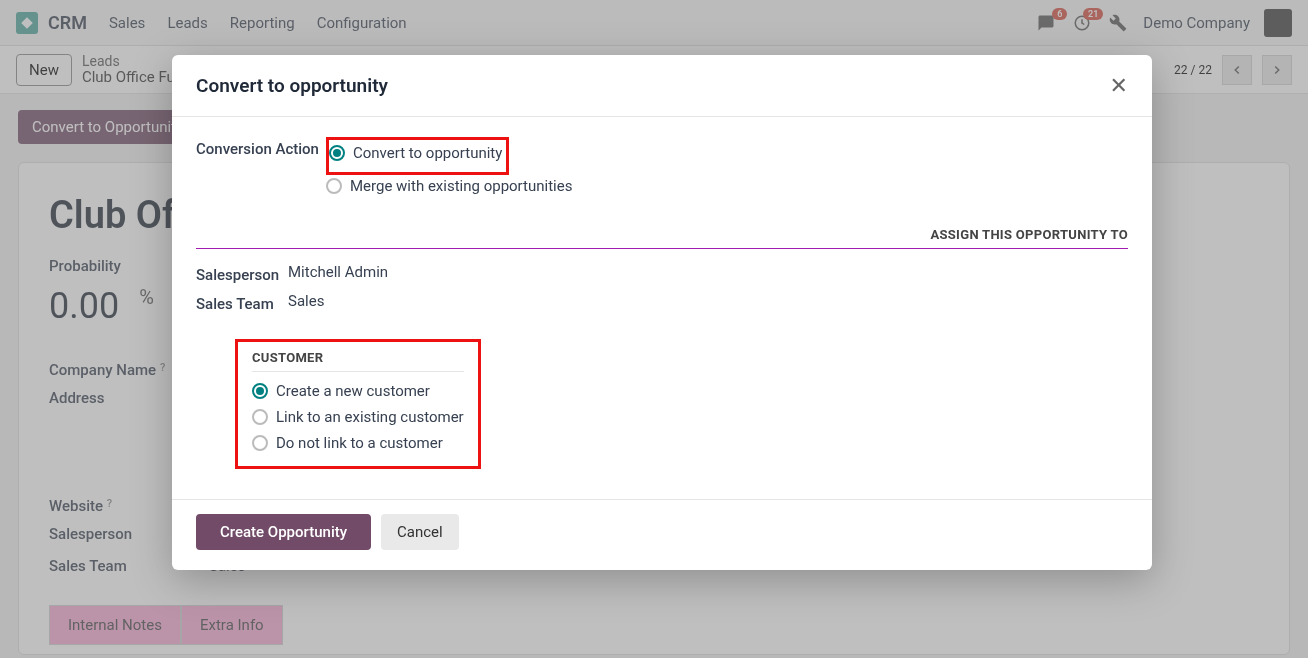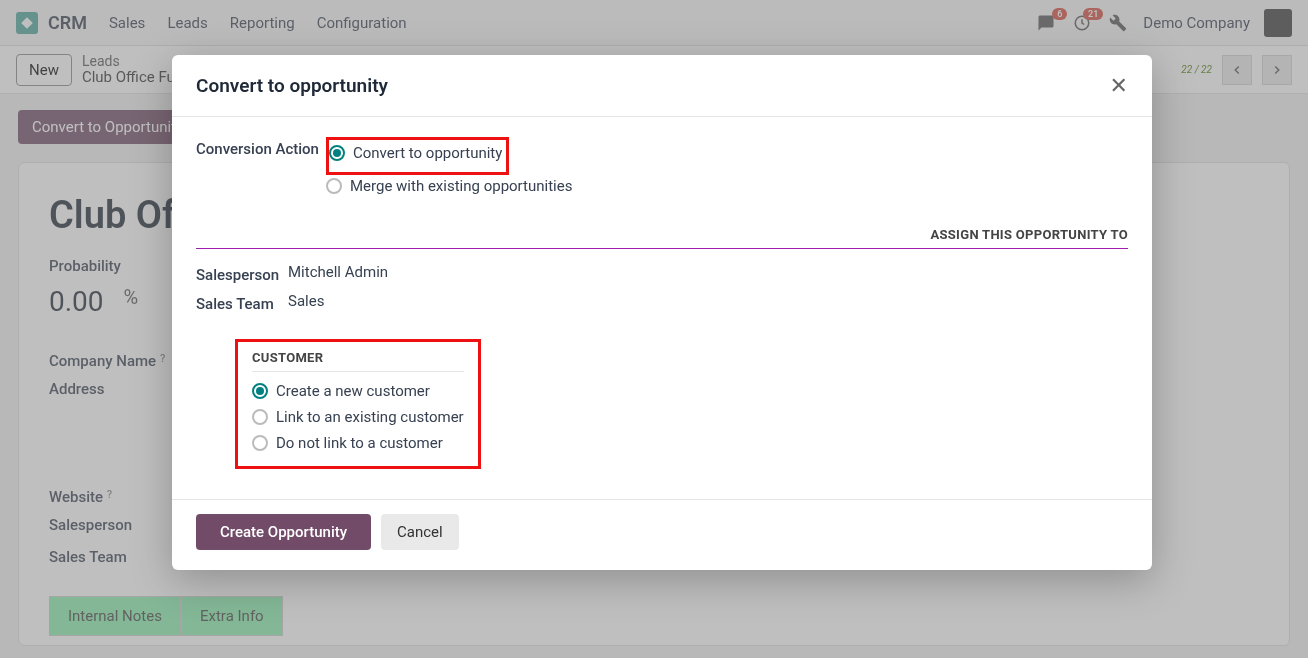--- a/index.html
+++ b/index.html
@@ -16,35 +16,35 @@
     .badge { position:absolute; top:-4px; right:-10px; background:#d44c3c; color:#fff; font-size:9px; padding:1px 5px; border-radius:8px; font-weight:600; }
     .nav-company { font-size:15px; color:#374151; cursor:pointer; }
     .nav-avatar { width:28px; height:28px; background:#3a3a3a; border-radius:3px; cursor:pointer; }
 
     .subbar { display:flex; align-items:center; height:48px; padding:6px 16px; background:#fff; border-bottom:1px solid #e1e1e1; z-index:1; position:relative; }
     .new-btn { border:1px solid #888; background:#fff; padding:6px 12px; border-radius:4px; font-size:15px; cursor:pointer; margin-right:10px; }
     .crumb { display:flex; flex-direction:column; line-height:1.15; }
     .crumb-top { font-size:14px; color:#555; }
     .crumb-bottom { font-size:15px; color:#333; }
     .subbar-right { margin-left:auto; display:flex; align-items:center; gap:10px; }
-    .counter { font-size:10px; color:#4d7c0f;font-style:italic; }
+    .counter { font-size:12px; color:#000000; }
     .chev-btn { width:30px; height:30px; display:flex; align-items:center; justify-content:center; background:#e8e8e8; border:1px solid #d0d0d0; cursor:pointer; color:#555; }
 
     .main { padding:16px 18px; position:relative; z-index:1; }
     .convert-btn-bg { background:#714b67; color:#fff; padding:8px 14px; border-radius:4px; font-size:15px; display:inline-block; }
     .card { background:#fff; border:1px solid #ddd; border-radius:6px; margin-top:18px; padding:30px 30px 10px; }
     .card h1 { font-size:38px; font-weight:600; color:#1f2937; margin-bottom:20px; }
     .field-row { display:flex; margin:10px 0; font-size:15px; color:#374151; }
     .field-label { font-weight:500; width:160px; }
     .field-sup { color:#888; font-size:11px; position:relative; top:-4px; }
-    .big-val { font-size:28px; color:#1f2937; }
+    .big-val { font-size:36px; color:#1f2937; }
     .pct { font-size:20px; margin-left:20px; color:#555; }
     .salesperson-avatar { width:22px; height:22px; background:#3a3a3a; border-radius:3px; margin-right:6px; display:inline-block; vertical-align:middle; }
     .tabs { margin-top:30px; display:flex; }
-    .tab { border:1px solid #ccc; padding:10px 18px; font-size:15px; color:#444; cursor:pointer; background:#86efac; margin-bottom:-1px; }
+    .tab { border:1px solid #ccc; padding:10px 18px; font-size:15px; color:#444; cursor:pointer; background:#f9a8d4; margin-bottom:-1px; }
 
     .modal { position:absolute; left:172px; top:55px; width:980px; background:#fff; border-radius:6px; box-shadow:0 10px 40px rgba(0,0,0,0.25); z-index:10; padding:0; }
     .modal-head { display:flex; align-items:center; padding:18px 24px; border-bottom:1px solid #e5e5e5; }
     .modal-title { font-size:19px; font-weight:600; color:#1f2937; }
     .modal-close { margin-left:auto; cursor:pointer; font-size:22px; color:#666; font-weight:300; }
     .modal-body { padding:20px 24px 10px; }
     .form-row { display:flex; margin-bottom:8px; align-items:flex-start; }
     .form-label { width:130px; font-size:15px; font-weight:500; color:#374151; padding-top:3px; }
     .radio-group { flex:1; }
     .radio-item { display:flex; align-items:center; margin:2px 0 8px; font-size:15px; color:#374151; cursor:pointer; }

